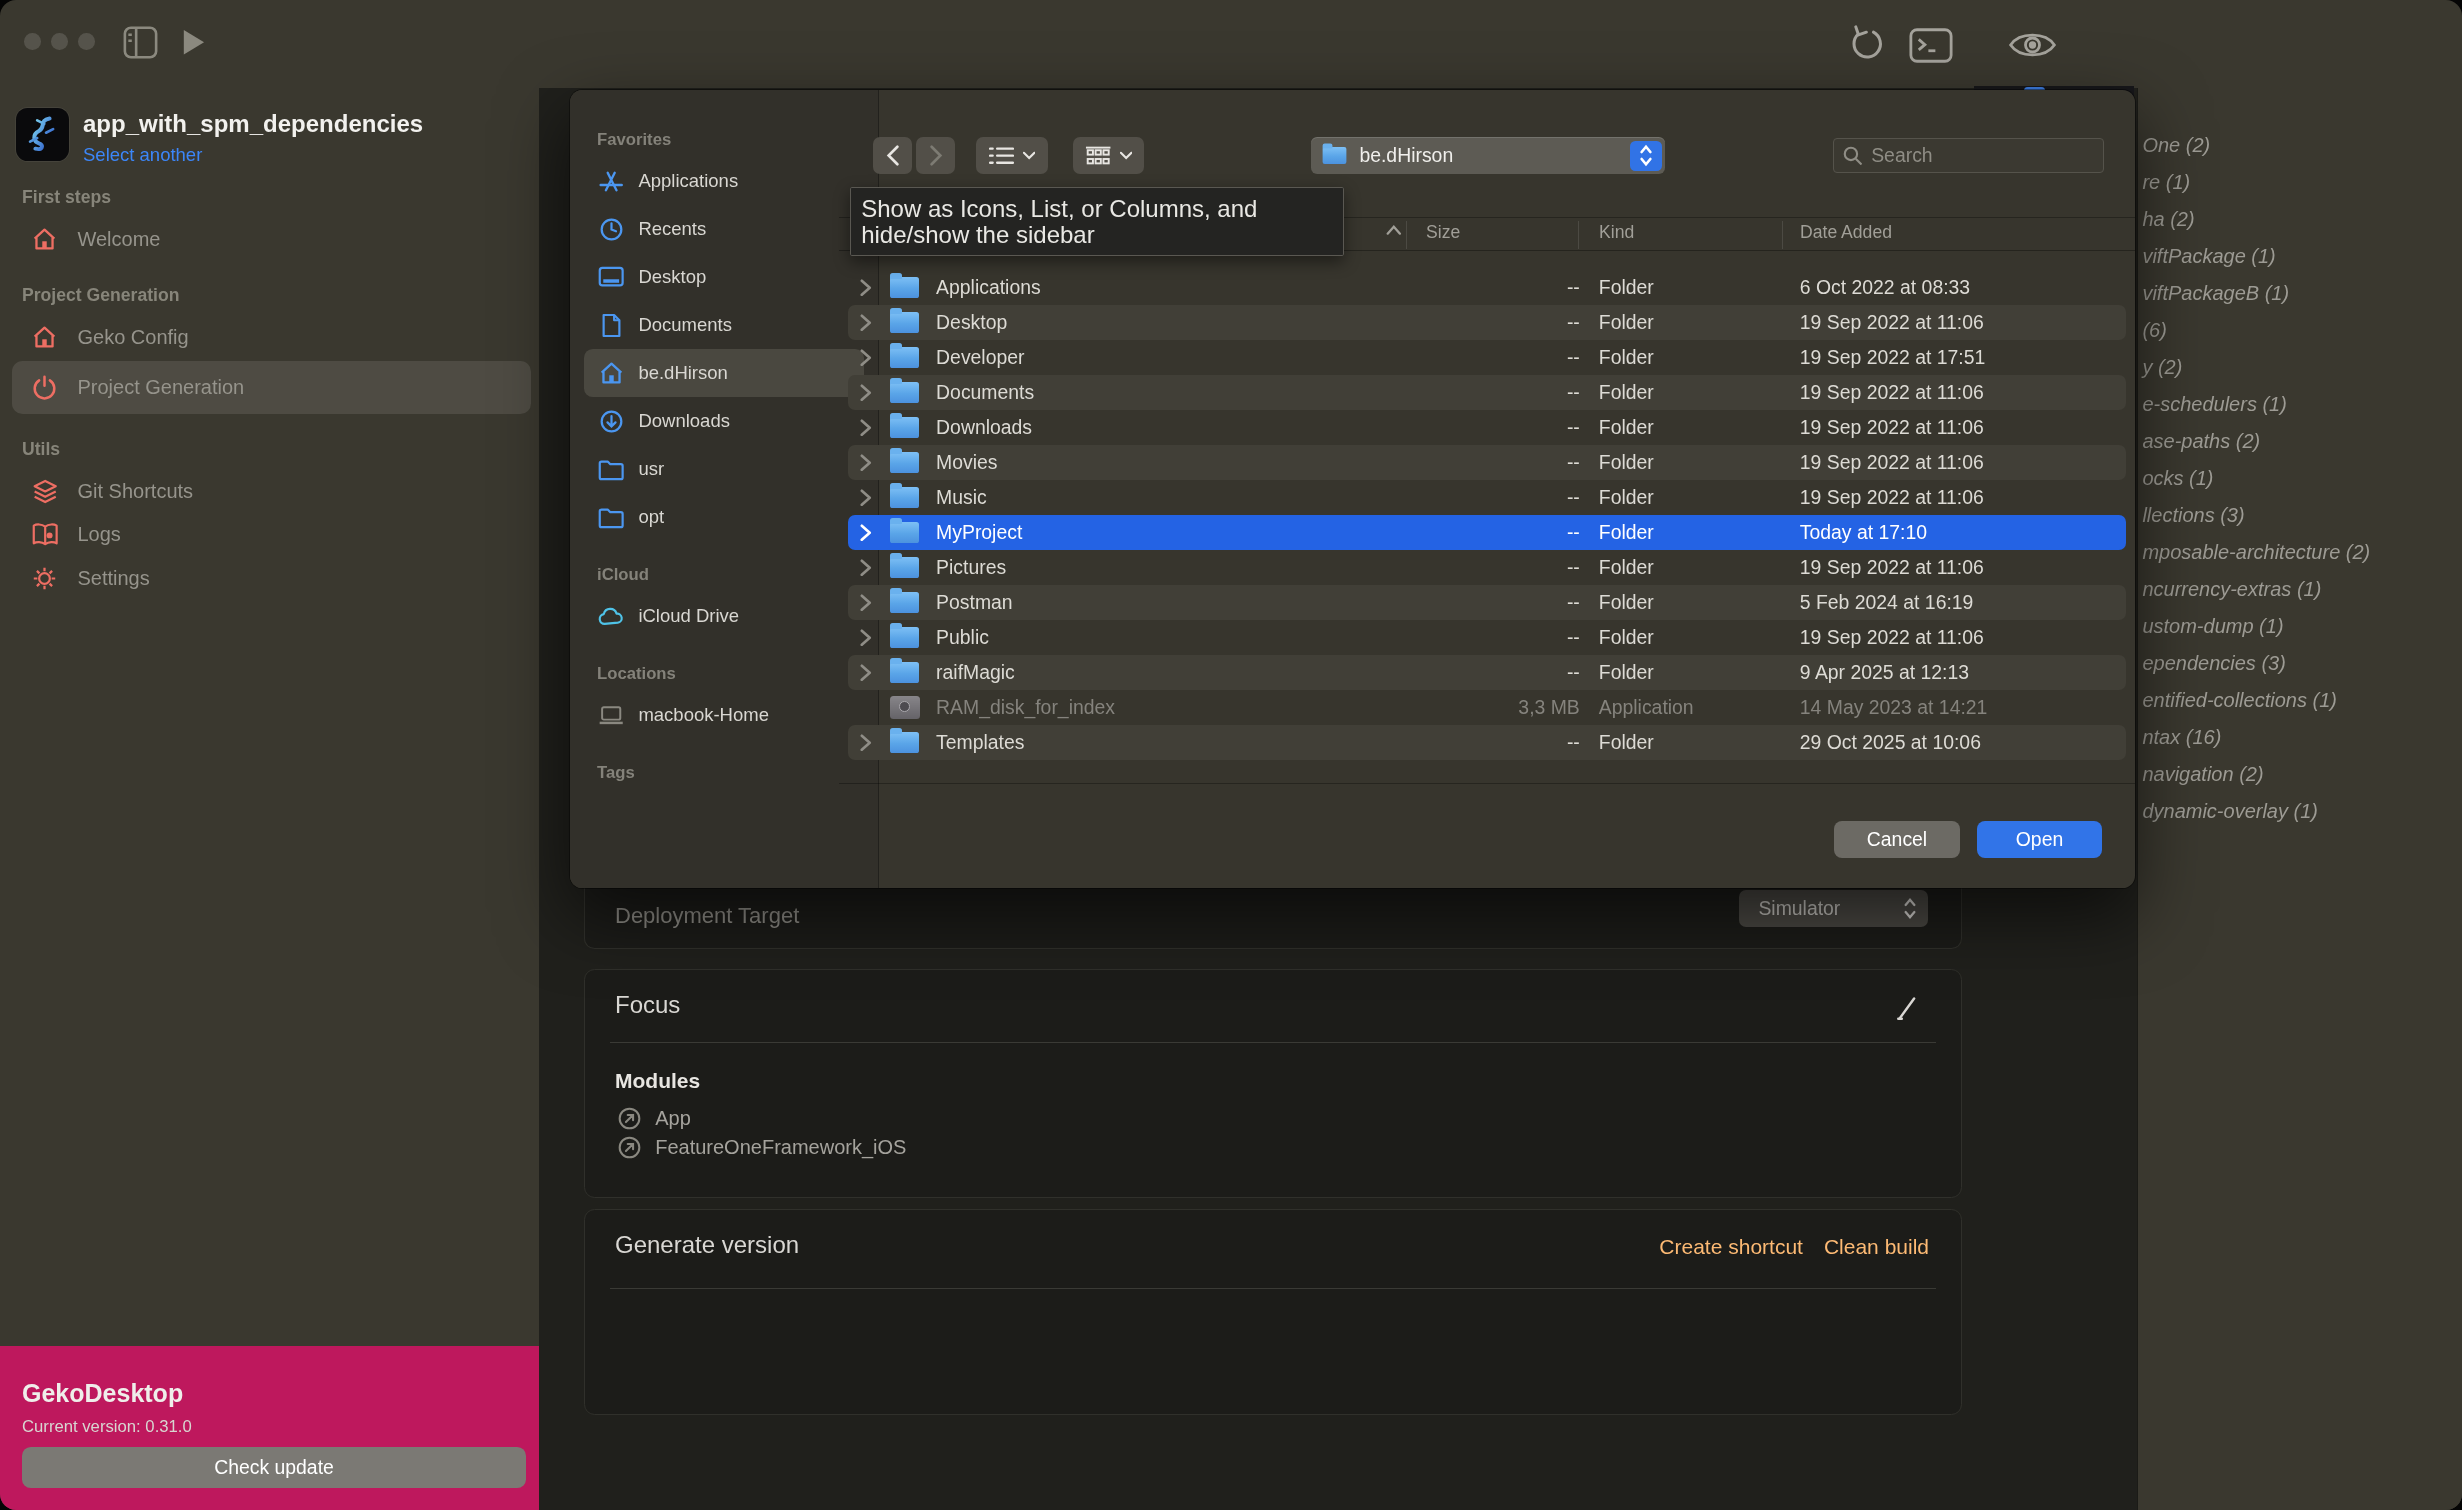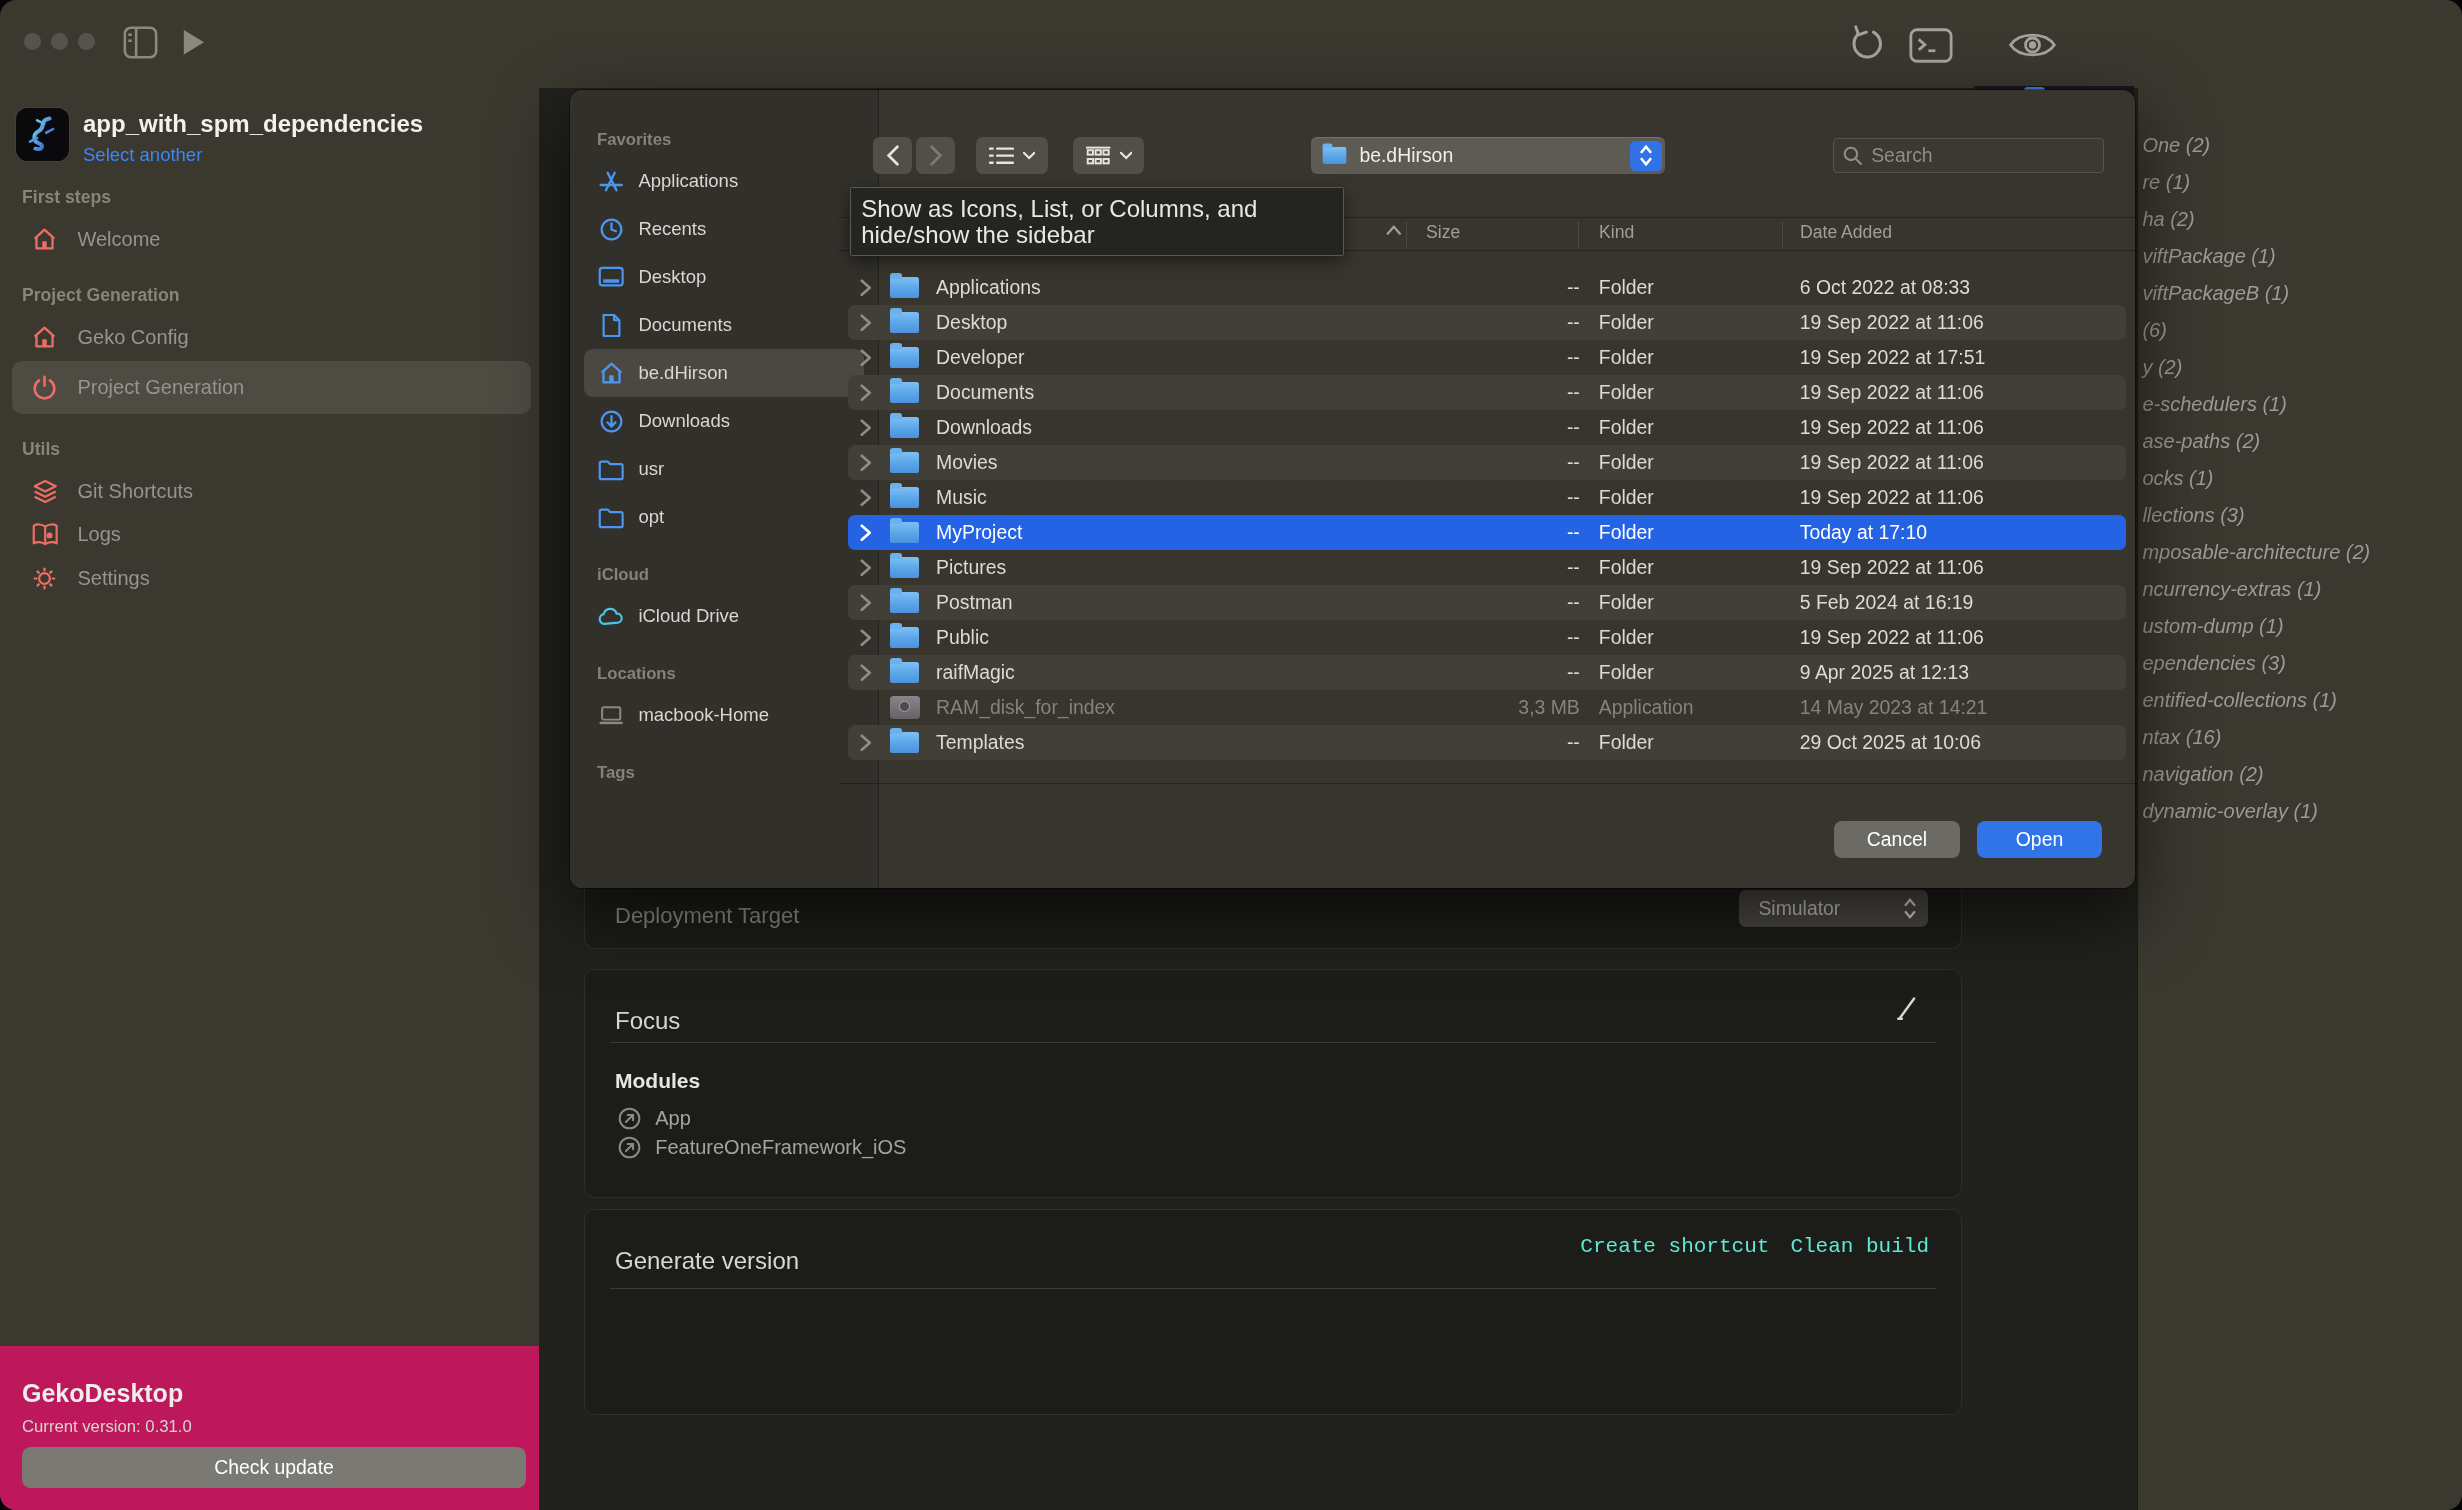--- a/index.html
+++ b/index.html
@@ -35,30 +35,30 @@
   .content-bg{position:absolute;left:539px;top:88px;width:1598px;bottom:0;background:#20201c;}
   .bg-strip{position:absolute;left:1974px;top:86px;width:160px;height:14px;background:#17171a;}
   .bg-blue{position:absolute;left:2024px;top:87px;width:21px;height:13.2px;background:#3c7ce0;border-radius:3.5px;}
   .card{position:absolute;background:#1c1c19;border:0.9px solid #30302b;border-radius:10.6px;}
   #deploy-card{left:584px;top:885px;width:1376px;height:63px;border-top:none;border-radius:0 0 10.6px 10.6px;}
   .deploy-label{position:absolute;left:30px;top:17.6px;font-size:22px;color:#8e8c86;}
   .sim-select{position:absolute;right:33px;top:5.3px;width:189px;height:37px;background:#4a4843;border-radius:7px;
     display:flex;align-items:center;color:#c6c4bf;font-size:19.4px;padding-left:19.4px;box-sizing:border-box;}
   .sim-select .updown{position:absolute;right:10.6px;top:7px;color:#d8d6d2;}
   #focus-card{left:584px;top:969px;width:1376px;height:227px;}
-  .card-title{position:absolute;left:30px;top:21px;font-size:24px;color:#d9d7d3;margin-top:16px;}
+  .card-title{position:absolute;left:30px;top:21px;font-size:24px;color:#d9d7d3;}
   .pencil{position:absolute;right:42px;top:25px;color:#d9d7d3;}
   .card-div{position:absolute;left:25px;right:25px;height:0.9px;background:#3a3a35;}
   .modules-label{position:absolute;left:30px;top:99px;font-size:21px;font-weight:600;color:#e8e6e2;}
   .module-list{position:absolute;left:32px;top:134px;}
   .module-item{display:flex;align-items:center;gap:13.2px;height:29px;font-size:20px;color:#a5a39d;}
   .module-item .micon{color:#8a8880;}
   #gen-card{left:584px;top:1209px;width:1376px;height:204px;}
   .gen-links{position:absolute;right:32px;top:25px;display:flex;gap:21px;}
-  .gen-link{font-size:21px;color:#5eead4;font-family:Liberation Mono, monospace;}
+  .gen-link{font-size:21px;color:#fdba74;}
   .cmd-box{position:absolute;left:12.3px;right:12.3px;top:82px;height:107px;background:#232320;border:0.9px solid #30302b;border-radius:8.8px;}
   .cmd-text{position:absolute;left:32px;top:26.4px;font-size:20px;color:#b4b2ac;}
   .cmd-icons{position:absolute;right:25px;top:23px;display:flex;gap:16px;align-items:center;color:#c9c7c2;}
 
   
   .right-panel{position:absolute;left:2137px;top:88px;width:325px;bottom:0;background:#3a382f;
     border-left:1.8px solid #1b1b17;overflow:hidden;padding-top:39px;box-sizing:border-box;font-style:italic;}
   .rp-item{height:37px;line-height:37px;font-size:20px;color:#9d9b94;white-space:nowrap;padding-left:4.4px;}
 
   

